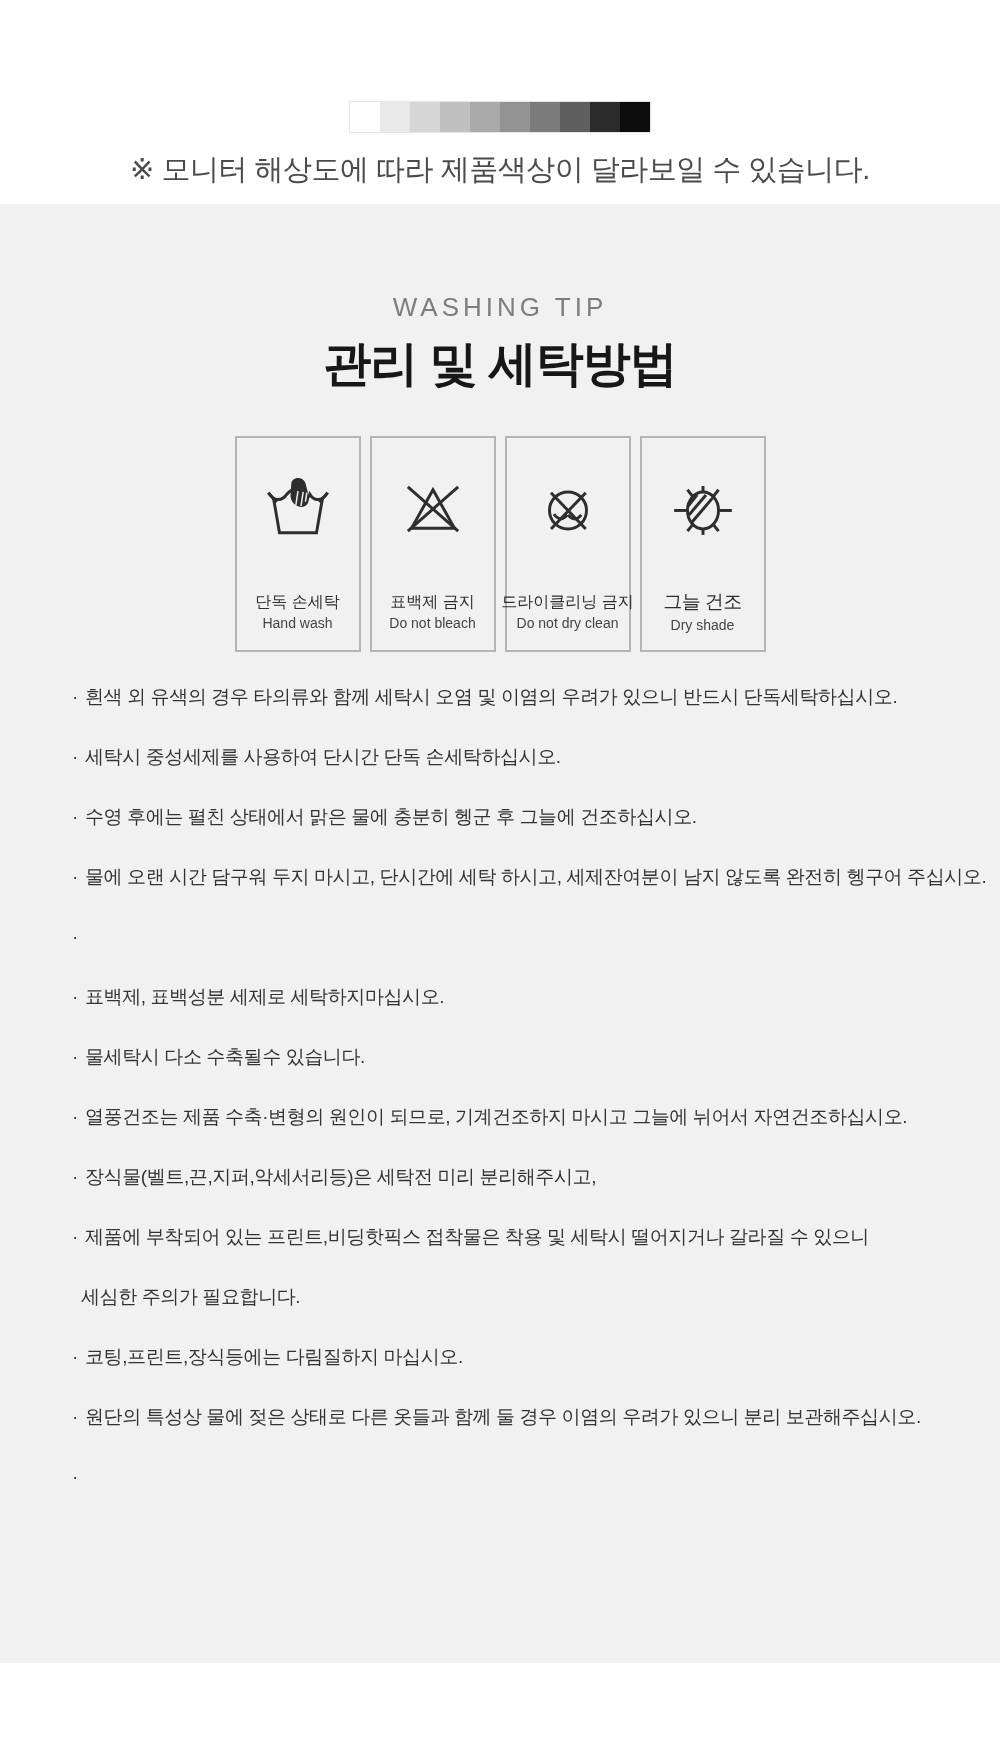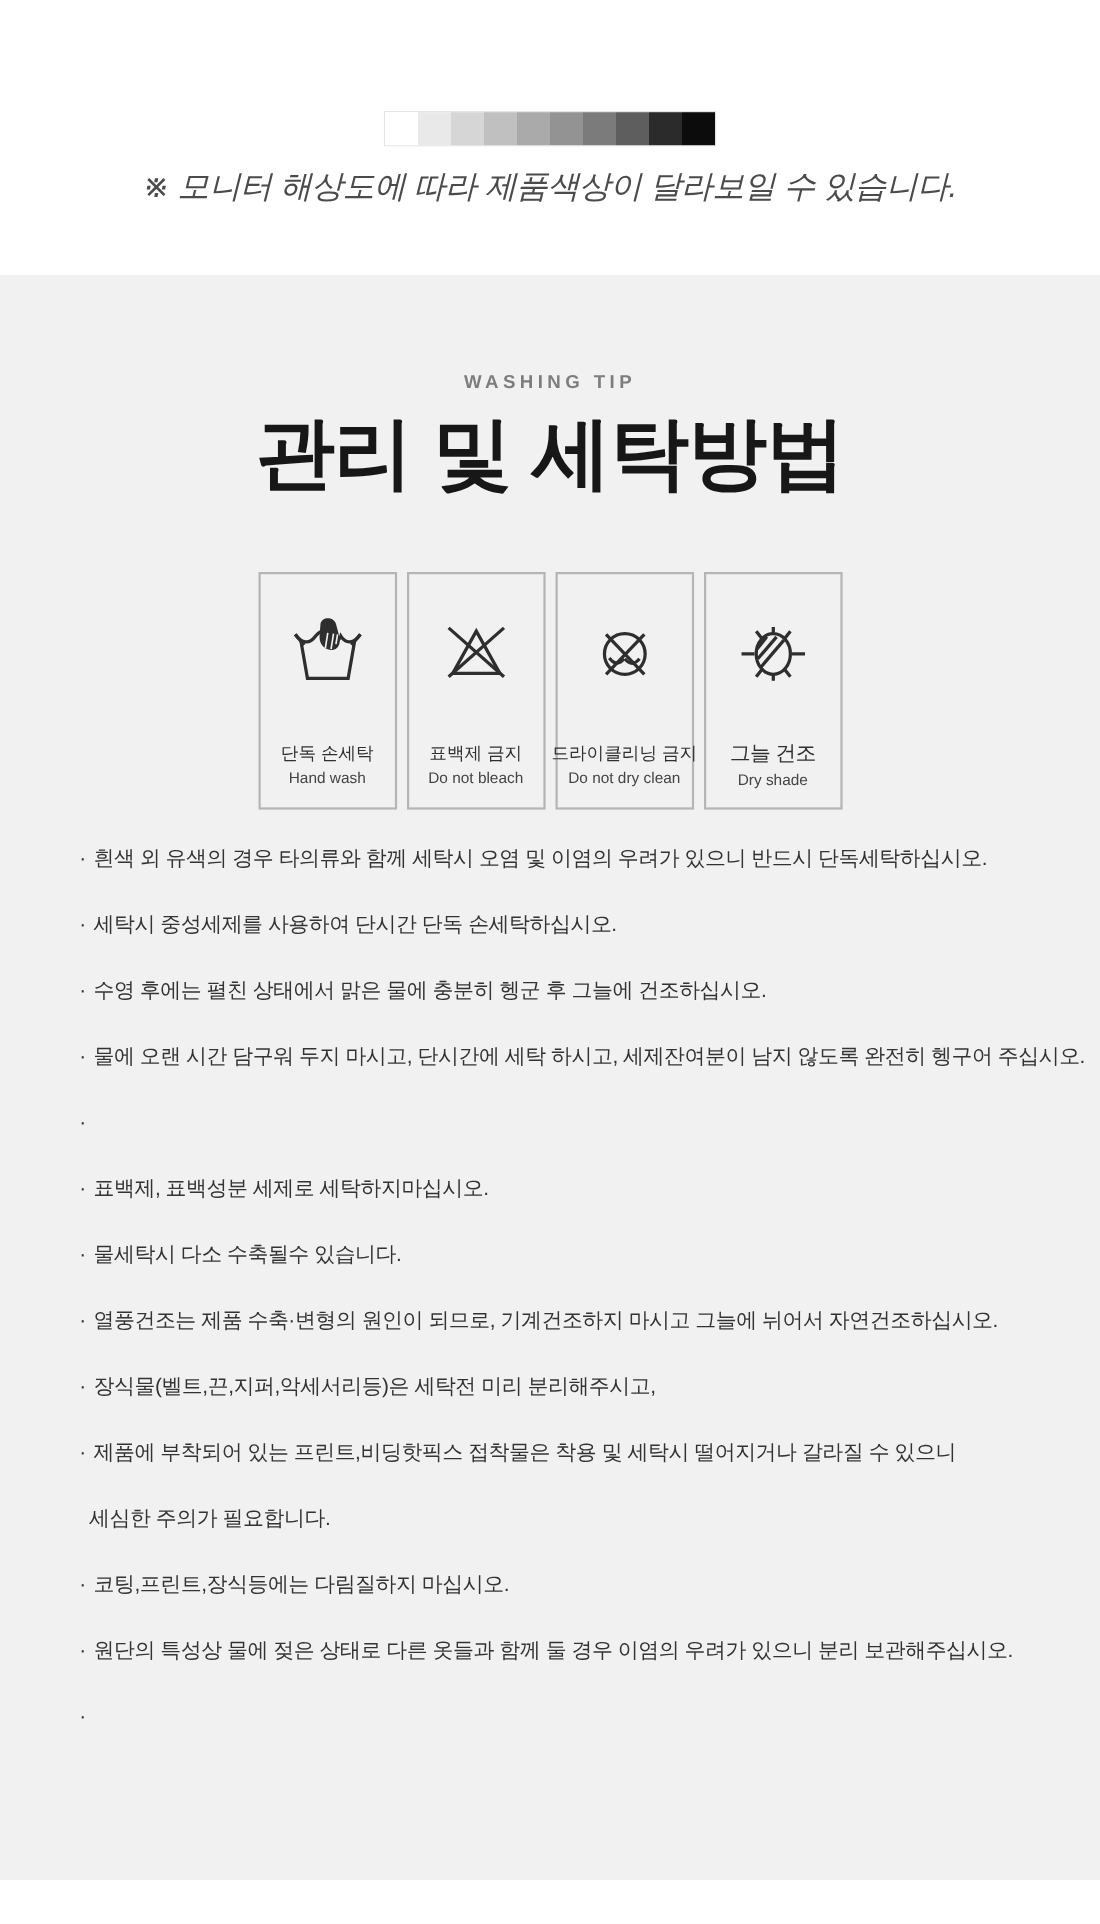--- a/index.html
+++ b/index.html
@@ -4,21 +4,21 @@
 <style>
   html,body{margin:0;padding:0;}
   body{
     width:1000px;height:1749px;
     background:#ffffff;
     font-family:"Liberation Sans","DejaVu Sans",sans-serif;
     overflow:hidden;
     -webkit-font-smoothing:antialiased;
   }
   
-  .top-section{height:250px;background:#ffffff;font-style:italic;}
+  .top-section{height:204px;background:#ffffff;}
   .grayscale-bar{
     width:300px;height:30px;
     margin:0 auto;position:relative;top:101px;
     display:flex;border:1px solid #e4e4e4;box-sizing:content-box;
   }
   .grayscale-bar .swatch{flex:1 1 0;height:100%;}
   .notice{
     margin:0;position:relative;top:118px;
     text-align:center;
     font-size:29px;letter-spacing:-0.5px;
@@ -26,34 +26,34 @@
   }
   
   .washing-section{
     background:#f1f1f1;
     height:1459px;
     box-sizing:border-box;
     padding-top:88px;
   }
   .eyebrow{
     text-align:center;
-    font-size:17px;letter-spacing:4px;
+    font-size:26px;letter-spacing:4px;
     color:#7d7d7d;
-    font-weight:700;
+    font-weight:400;
   }
   .title{
     margin:14px 0 0 0;
     text-align:center;
-    font-size:72px;line-height:1.12;
+    font-size:48px;line-height:1.12;
     font-weight:700;letter-spacing:-1px;
     color:#171717;
   }
   
   .symbols-row{
-    margin-top:67px;
+    margin-top:45px;
     display:flex;justify-content:center;gap:9px;
   }
   .symbol-card{
     width:126px;height:216px;
     box-sizing:border-box;
     border:2px solid #b5b5b5;
     display:flex;flex-direction:column;align-items:center;
   }
   .sym-icon{
     height:142px;display:flex;align-items:center;justify-content:center;

